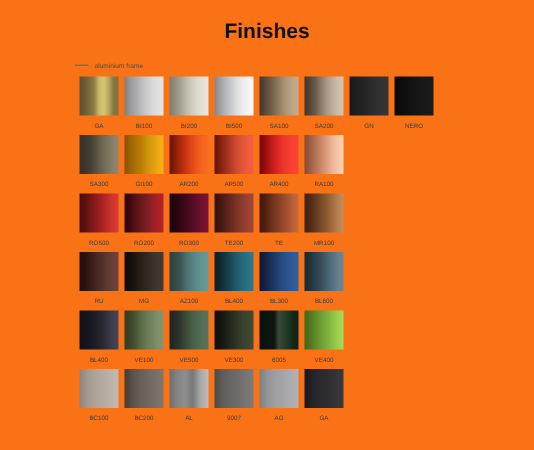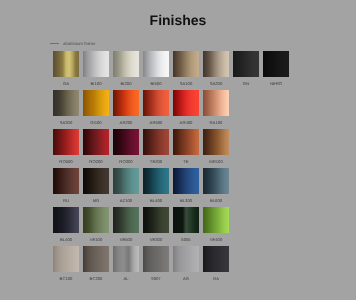--- a/index.html
+++ b/index.html
@@ -1,17 +1,17 @@
 <!DOCTYPE html>
 <html><head>
 <meta charset="utf-8">
 <style>
   html,body{margin:0;padding:0;}
   body{width:356px;height:300px;background:#fefefe;font-family:"Liberation Sans",sans-serif;overflow:hidden;-webkit-font-smoothing:antialiased;text-rendering:geometricPrecision;}
-  .page{position:relative;width:356px;height:300px;background:#a3a3a3;}
+  .page{position:relative;width:356px;height:300px;background:#f97316;}
   .title{position:absolute;top:12px;left:0;width:356px;text-align:center;font-size:14px;font-weight:bold;color:#111;}
   .legend{position:absolute;left:50px;top:41px;display:flex;align-items:center;}
   .legend-dash{width:9px;height:1px;background:#6f6f6f;margin-right:4px;}
   .legend-label{font-size:4.4px;color:#4d4d4d;}
   .grid{position:absolute;left:53px;top:51px;}
   .row{display:flex;height:39px;}
   .cell{width:26px;margin-right:4px;}
   .sw{width:26px;height:26px;}
   .cap{margin-top:4px;text-align:center;font-size:4.2px;color:#3a3a3a;line-height:5px;-webkit-font-smoothing:antialiased;}
 </style>

